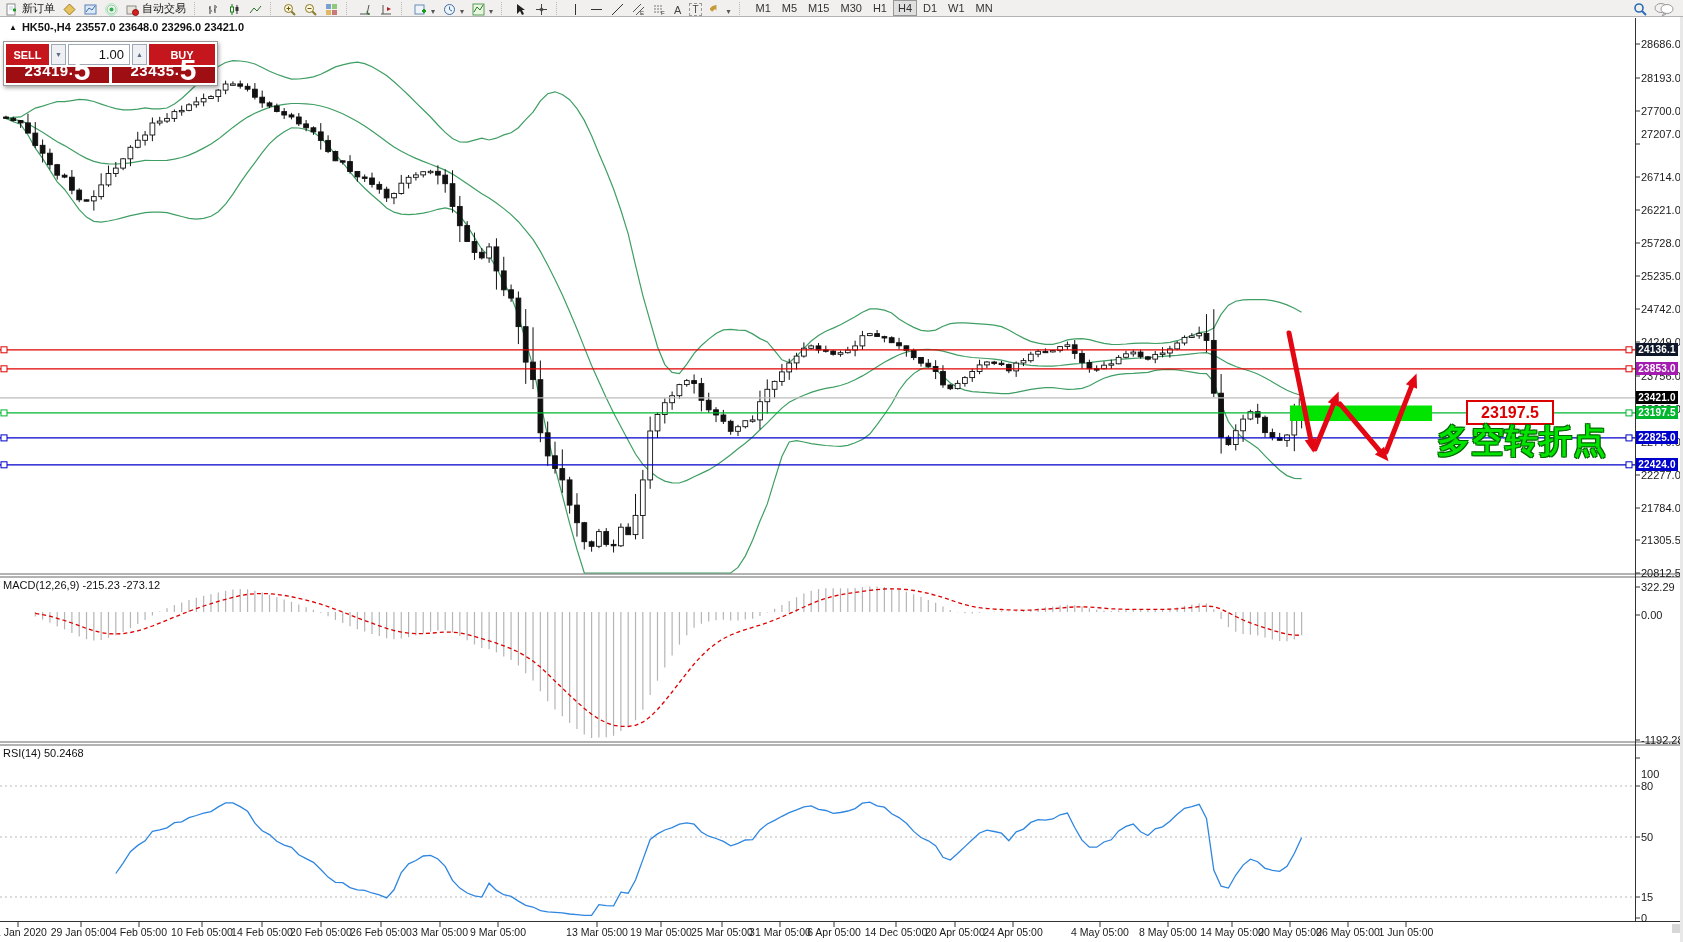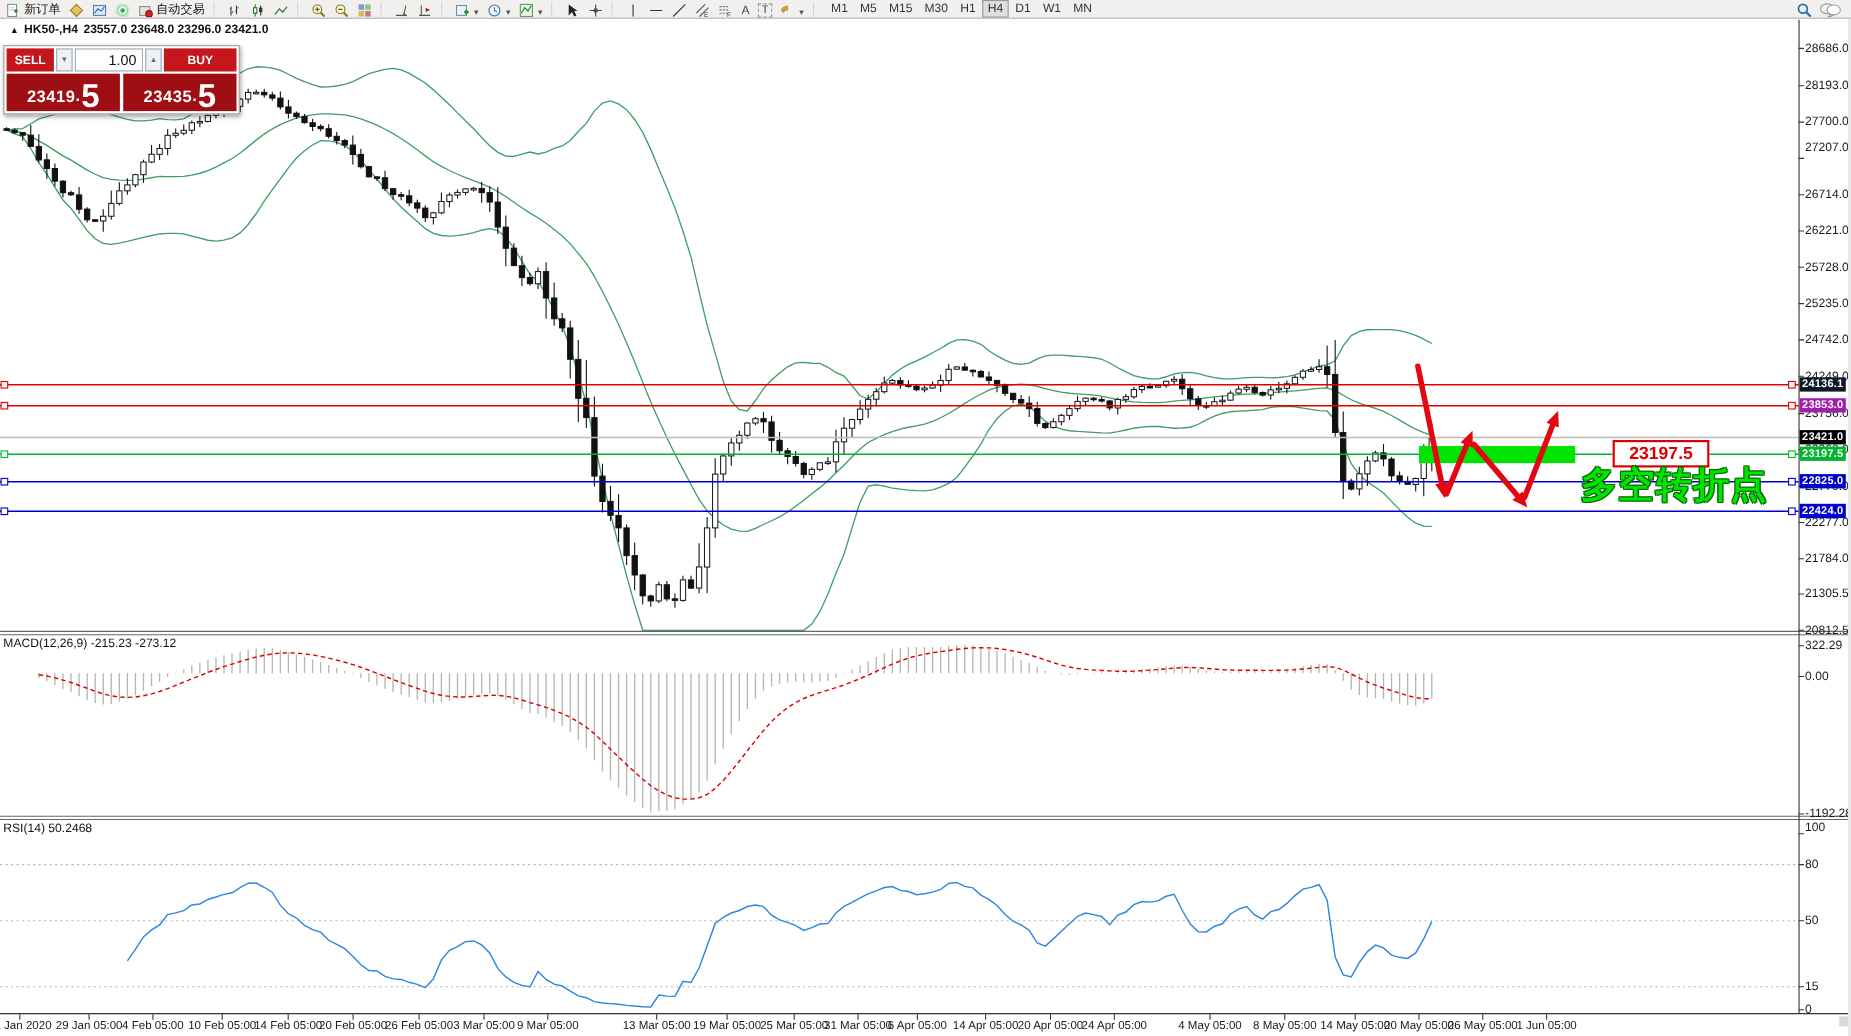--- a/index.html
+++ b/index.html
@@ -26,21 +26,21 @@
   .trade-panel{position:absolute;left:3px;top:41px;width:215px;z-index:20;background:#fff;
                padding:2px;box-shadow:1px 2px 4px rgba(0,0,0,.35);border:1px solid #9b9b9b;box-sizing:border-box}
   .tp-row1{display:flex;height:21px;gap:2px}
   .tp-btn{background:#c4161c;color:#fff;font-weight:bold;font-size:11px;display:flex;
           align-items:center;justify-content:center}
   .sell-btn{width:43px}.buy-btn{width:66px}
   .spin{width:15px;background:#eef0f4;border:1px solid #9fa8b5;box-sizing:border-box;color:#5a6b85;
         font-size:7px;display:flex;align-items:center;justify-content:center}
   .vol-field{flex:1;border:1px solid #9fa8b5;box-sizing:border-box;background:#fff;font-size:13px;
              display:flex;align-items:center;justify-content:flex-end;padding-right:5px}
-  .tp-row2{display:flex;gap:3px;margin-top:2px;height:34px}
+  .tp-row2{display:flex;gap:3px;margin-top:2px;height:16px}
   .px-box{flex:1;background:#9f0e13;color:#fff;display:flex;align-items:flex-end;justify-content:center;
           padding-bottom:1px}
   .px-main{font-size:15px;font-weight:bold;line-height:1;margin-bottom:4px;letter-spacing:.5px}
   .px-dot{font-size:15px;font-weight:bold;margin:0 1px 4px 0}
   .px-big{font-size:30px;font-weight:bold;line-height:.8}
   
   .axis-label{position:absolute;left:1641px;font-size:11px;color:#1a1a1a;line-height:11px;white-space:nowrap;z-index:4}
   .badge{position:absolute;left:1636px;width:42px;height:13px;color:#fff;font-size:10px;font-weight:bold;
          display:flex;align-items:center;justify-content:center;z-index:5;letter-spacing:.2px}
   .date-label{position:absolute;top:926px;transform:translateX(-50%);font-size:10.5px;color:#1a1a1a;
@@ -944,21 +944,21 @@
     <div class="axis-label" style="top:371px">23756.0</div>
     <div class="axis-label" style="top:404px">23263.0</div>
     <div class="axis-label" style="top:437px">22770.0</div>
     <div class="axis-label" style="top:470px">22277.0</div>
     <div class="axis-label" style="top:503px">21784.0</div>
     <div class="axis-label" style="top:535px">21305.5</div>
     <div class="axis-label" style="top:568px">20812.5</div>
     <div class="axis-label" style="top:582px">322.29</div>
     <div class="axis-label" style="top:610px">0.00</div>
     <div class="axis-label" style="top:735px">-1192.28</div>
-    <div class="axis-label" style="top:747px">100</div>
+    <div class="axis-label" style="top:769px">100</div>
     <div class="axis-label" style="top:781px">80</div>
     <div class="axis-label" style="top:832px">50</div>
     <div class="axis-label" style="top:892px">15</div>
     <div class="axis-label" style="top:913px">0</div>
     <div class="badge" style="top:343px;background:#0f172a">24136.1</div>
     <div class="badge" style="top:362px;background:#a21caf">23853.0</div>
     <div class="badge" style="top:391px;background:#000000">23421.0</div>
     <div class="badge" style="top:406px;background:#00b62e">23197.5</div>
     <div class="badge" style="top:431px;background:#0000cc">22825.0</div>
     <div class="badge" style="top:458px;background:#0000cc">22424.0</div>
@@ -969,21 +969,21 @@
     <div class="date-label" style="left:262px">14 Feb 05:00</div>
     <div class="date-label" style="left:321px">20 Feb 05:00</div>
     <div class="date-label" style="left:381px">26 Feb 05:00</div>
     <div class="date-label" style="left:440px">3 Mar 05:00</div>
     <div class="date-label" style="left:498px">9 Mar 05:00</div>
     <div class="date-label" style="left:597px">13 Mar 05:00</div>
     <div class="date-label" style="left:661px">19 Mar 05:00</div>
     <div class="date-label" style="left:722px">25 Mar 05:00</div>
     <div class="date-label" style="left:780px">31 Mar 05:00</div>
     <div class="date-label" style="left:834px">6 Apr 05:00</div>
-    <div class="date-label" style="left:896px">14 Apr 05:00</div>
+    <div class="date-label" style="left:896px">14 Dec 05:00</div>
     <div class="date-label" style="left:955px">20 Apr 05:00</div>
     <div class="date-label" style="left:1013px">24 Apr 05:00</div>
     <div class="date-label" style="left:1100px">4 May 05:00</div>
     <div class="date-label" style="left:1168px">8 May 05:00</div>
     <div class="date-label" style="left:1232px">14 May 05:00</div>
     <div class="date-label" style="left:1290px">20 May 05:00</div>
     <div class="date-label" style="left:1348px">26 May 05:00</div>
     <div class="date-label" style="left:1406px">1 Jun 05:00</div>
   </div>
 

